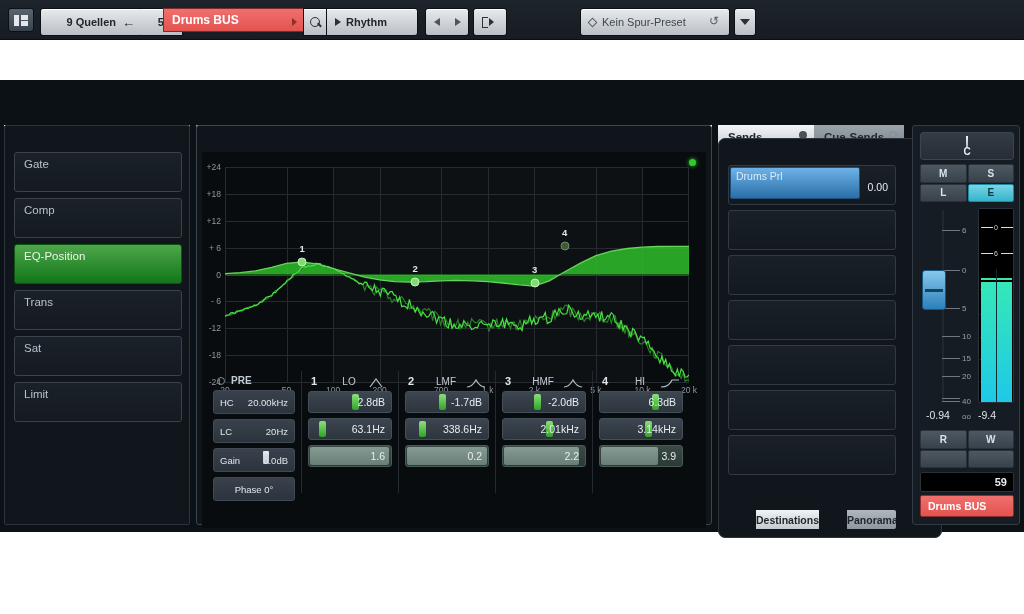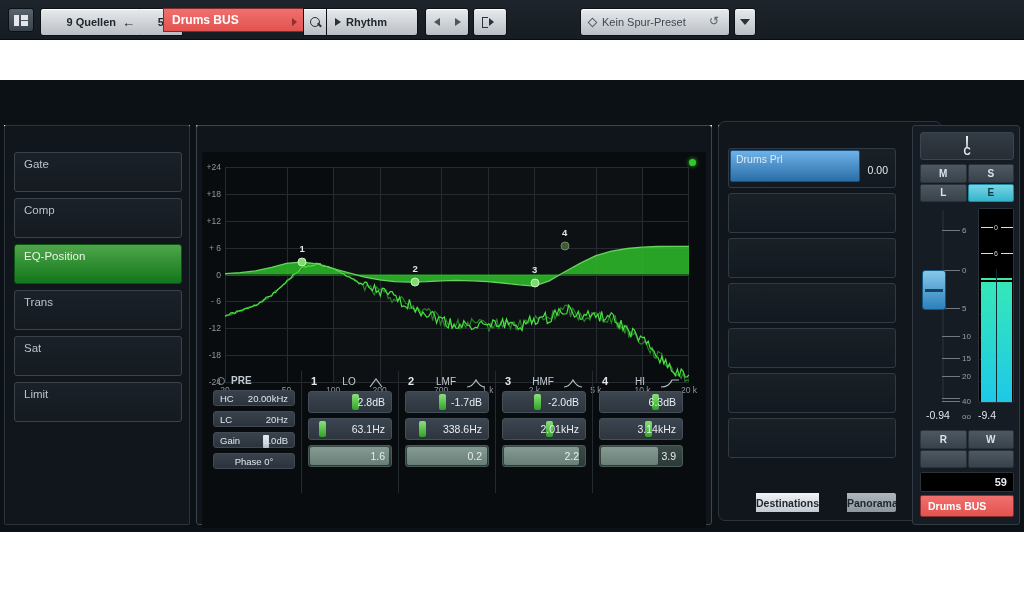--- a/index.html
+++ b/index.html
@@ -167,21 +167,21 @@
     display:flex;
   }
   .pcol{ position:relative; }
   .pcol + .pcol{ border-left:1px solid #232a31; }
   .pcol.pre{ width:94px; padding:0 6px; }
   .pcol.band{ width:97px; padding:0 6px; }
   .pre-top{ display:flex; align-items:center; gap:6px; height:19px; padding-left:4px; }
   .ring{ width:8px;height:8px;border-radius:50%;border:1.4px solid #7d858d; }
   .pre-lbl{ font-size:10px; color:#c2cad2; font-weight:bold; }
   .pfield{
-    position:relative; height:16px; margin-bottom:5px; border-radius:3px;
+    position:relative; height:24px; margin-bottom:5px; border-radius:3px;
     border:1px solid #414a54;
     background:linear-gradient(#39424c,#2b333c);
     display:flex; align-items:center;
     font-size:9.5px; color:#dfe6ec;
   }
   .pfield .lft{ position:absolute; left:6px; }
   .pfield .rgt{ position:absolute; right:6px; }
   .pfield .ctr{ width:100%; text-align:center; }
   .minislider{ position:absolute; top:2px; width:6px; height:13px;
     background:linear-gradient(#e7ecf0,#b8c0c8); border-radius:1px; }
@@ -205,21 +205,21 @@
     background:linear-gradient(#3a4a45,#2c3a36);
     display:flex; align-items:center; justify-content:flex-end;
     padding-right:6px; font-size:10.5px; color:#e6ecf2; overflow:hidden;
   }
   .qfill{ position:absolute; top:1px; bottom:1px; left:1px;
           background:linear-gradient(#9fb6ad,#7b958b); opacity:.75; border-radius:2px; }
   .qtxt{ position:relative; }
 
   
   .sendspanel{
-    position:absolute; left:718px; top:121px; width:224px; height:400px;
+    position:absolute; left:718px; top:138px; width:224px; height:400px;
     background:#10161c; border:1px solid #2b343d; border-radius:7px;
   }
   .send-list{ position:absolute; left:9px; top:26px; width:168px; }
   .send-slot{
     position:relative; height:40px; margin-bottom:5px; border-radius:3px;
     border:1px solid #323b44; background:linear-gradient(#192026,#131920);
   }
   .send-fill{
     position:absolute; left:1px; top:1px; height:32px; width:130px; border-radius:2px;
     background:linear-gradient(#6fb2e8,#2a6ea8);

